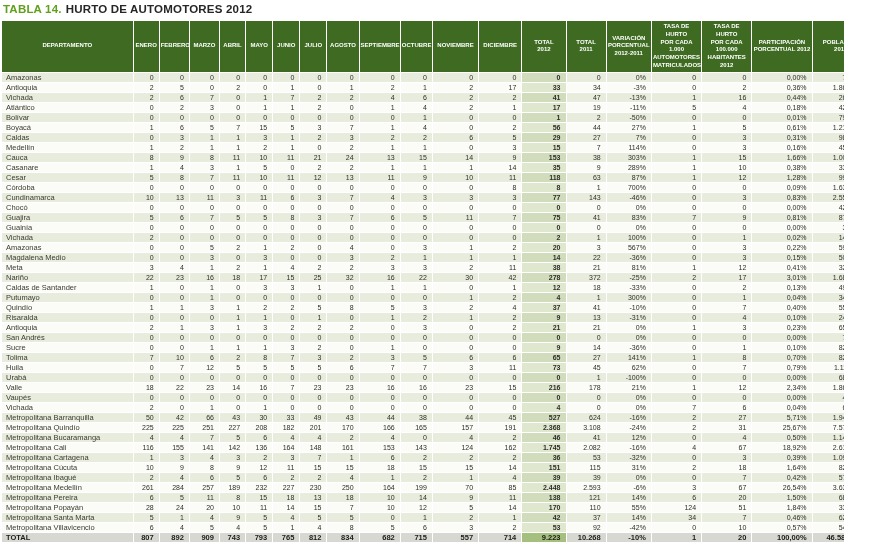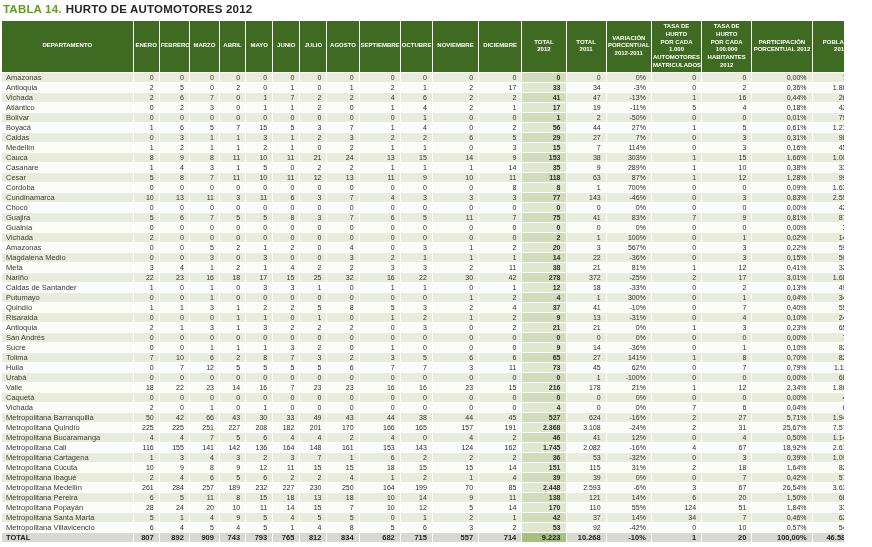--- a/index.html
+++ b/index.html
@@ -809,21 +809,21 @@
           <td class="num">15</td>
           <td class="num col-total">216</td>
           <td class="num">178</td>
           <td class="num">21%</td>
           <td class="num">1</td>
           <td class="num">12</td>
           <td class="num">2,34%</td>
           <td class="num">1.863.028</td>
         </tr>
         <tr>
-          <td class="dept">Caquetá</td>
+          <td class="dept">Vaupés</td>
           <td class="num">0</td>
           <td class="num">0</td>
           <td class="num">0</td>
           <td class="num">0</td>
           <td class="num">0</td>
           <td class="num">0</td>
           <td class="num">0</td>
           <td class="num">0</td>
           <td class="num">0</td>
           <td class="num">0</td>

